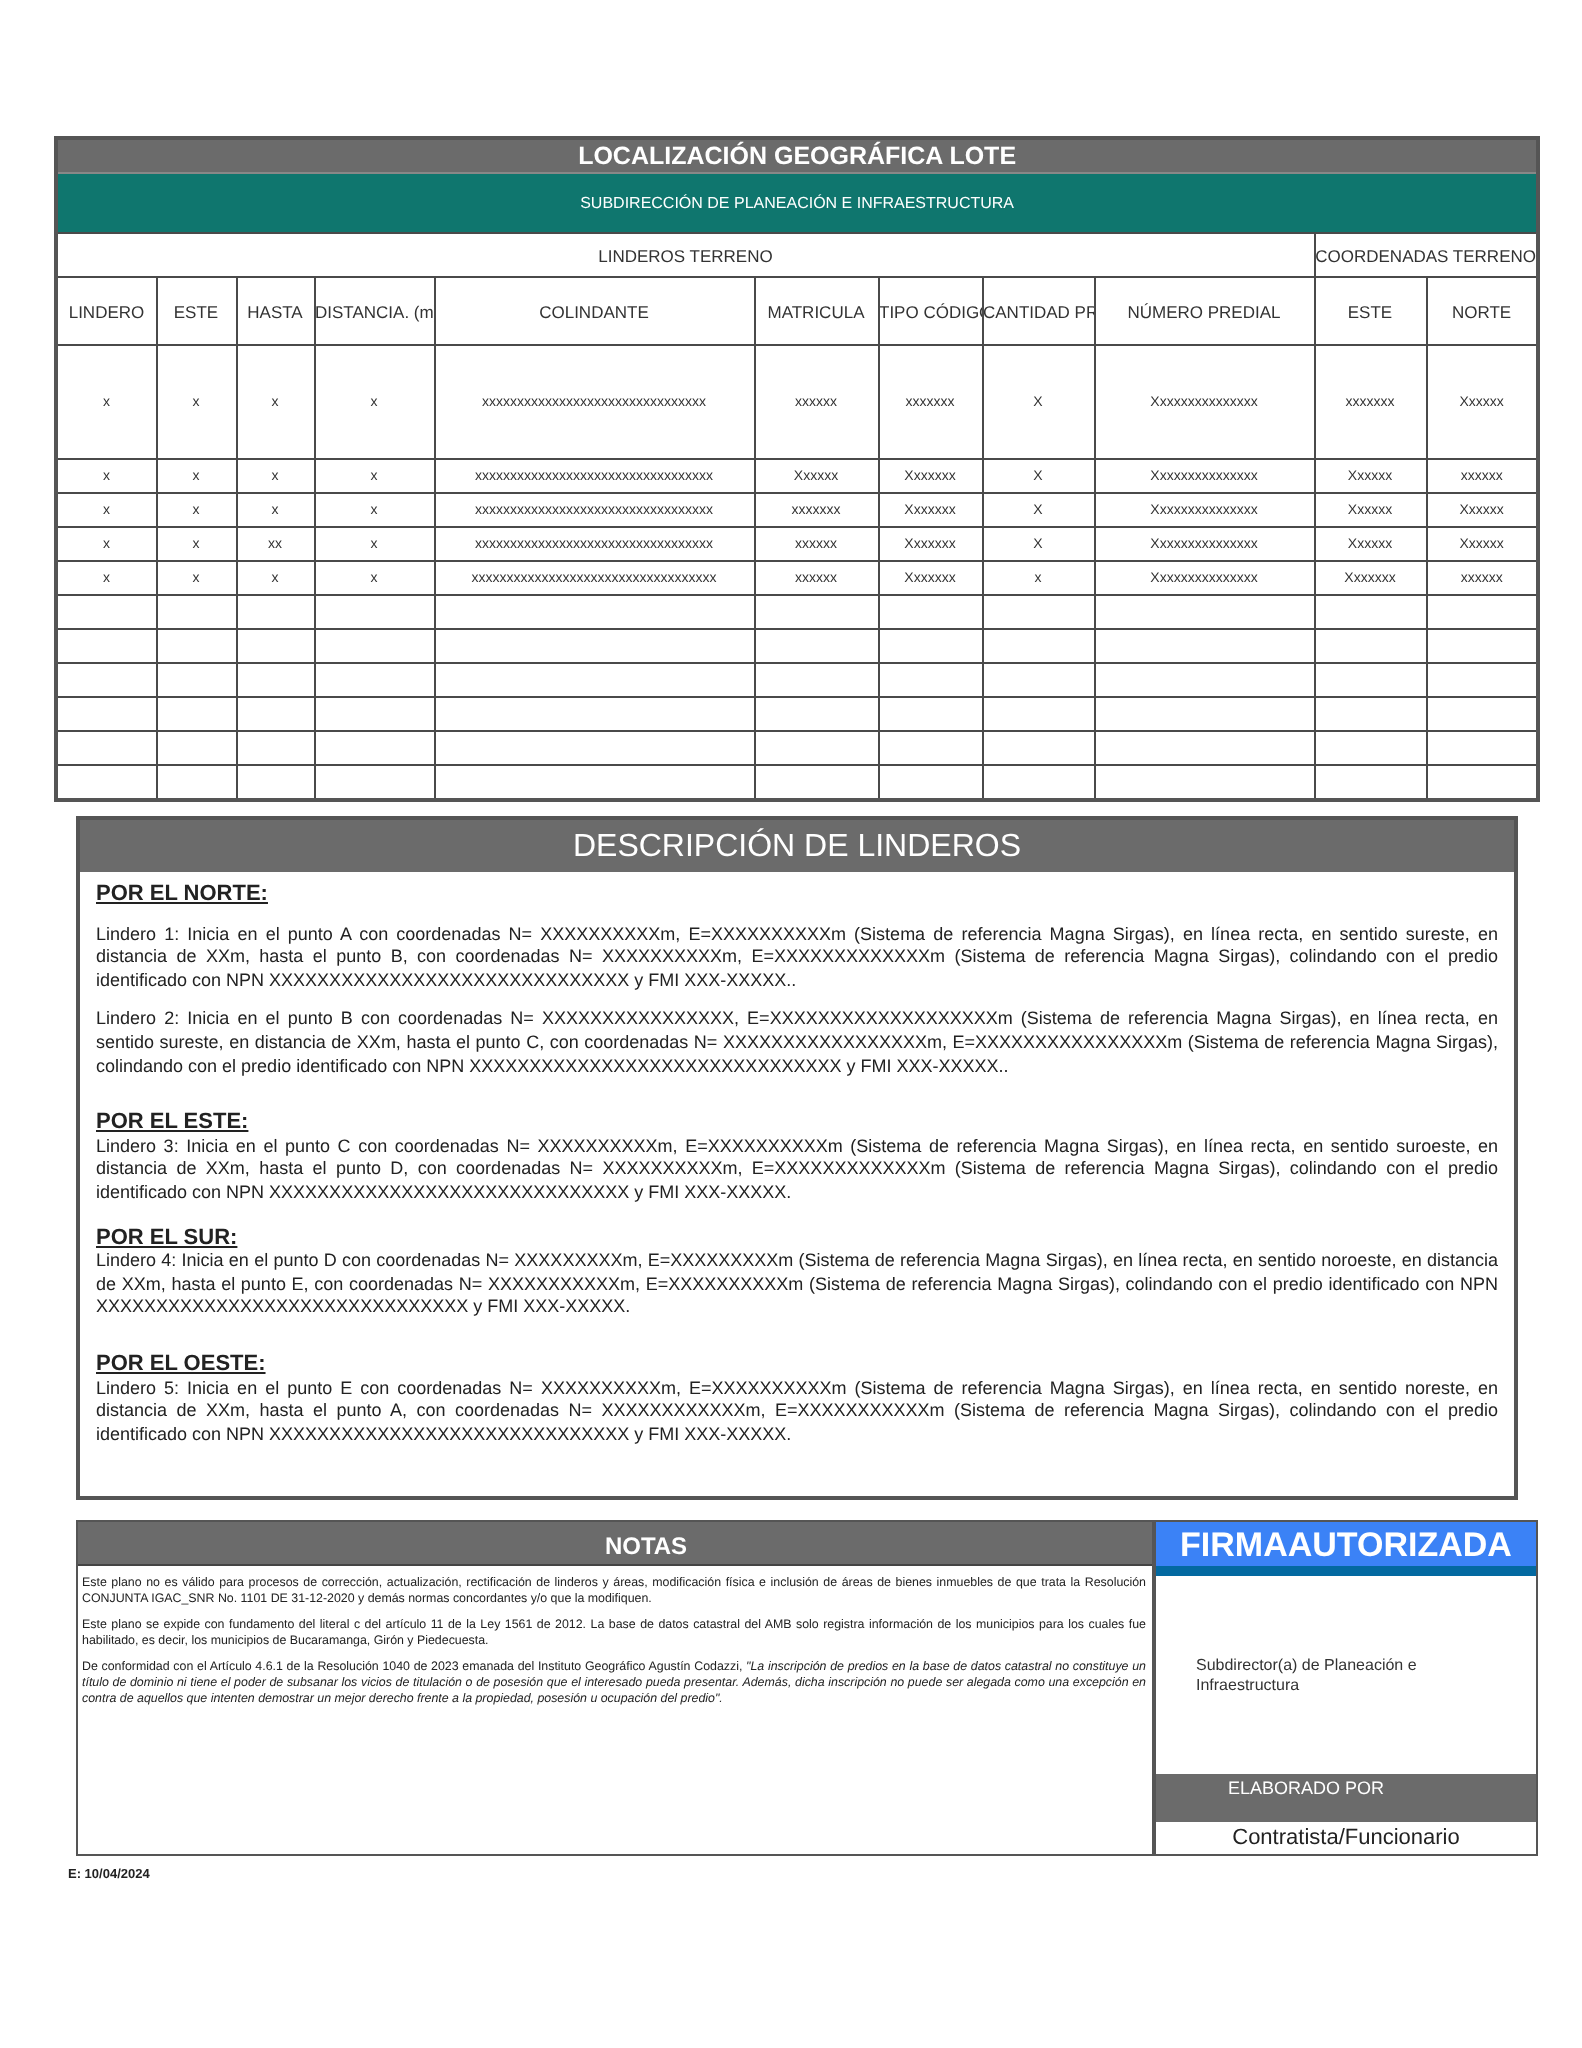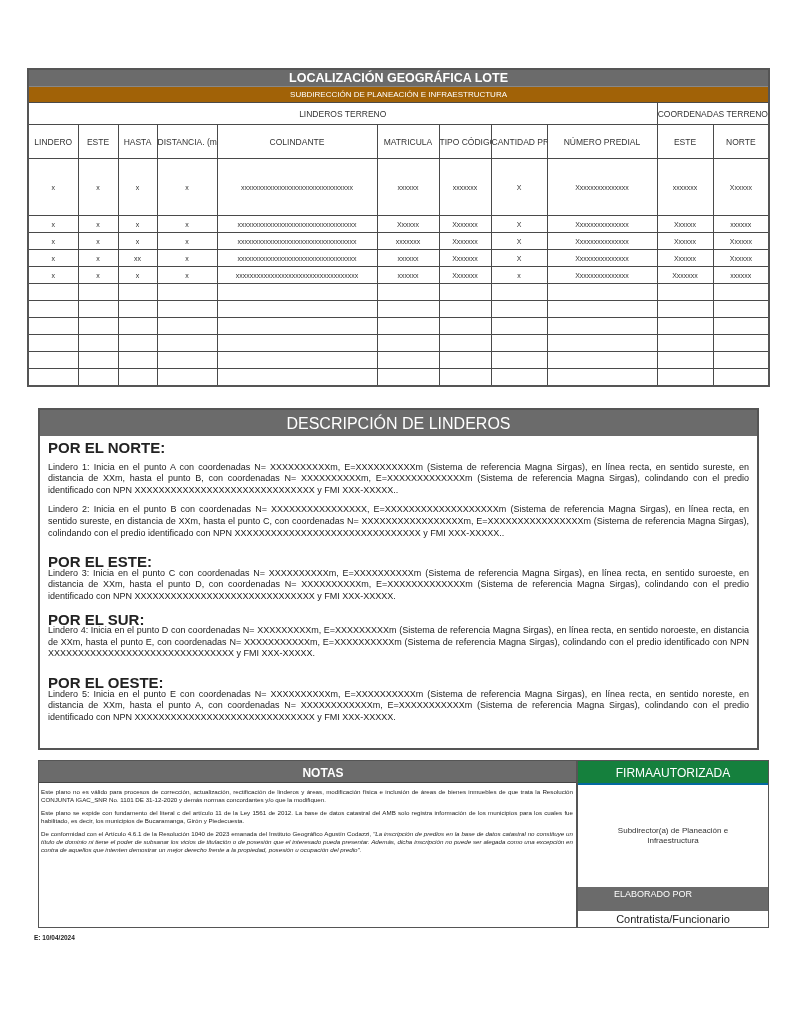--- a/index.html
+++ b/index.html
@@ -14,41 +14,41 @@
   }
   #loc-table td, #loc-table th {
     border: 1.5px solid #4a4a4a; text-align: center; vertical-align: middle;
     font-weight: normal; overflow: hidden; white-space: nowrap;
   }
   .hdr-title {
     background: #6b6b6b; color: #fff; font-weight: bold !important;
     font-size: 12.5px; height: 17px; line-height: 16px; border-bottom: none !important;
   }
   .hdr-sub {
-    background: #a16207; color: #fff; font-weight: bold;
-    font-size: 8px; height: 16px; line-height: 12px; border-top: 1px solid #888 !important;
+    background: #0f766e; color: #fff; font-weight: bold;
+    font-size: 8px; height: 30px; line-height: 12px; border-top: 1px solid #888 !important;
   }
   .grp-row td { font-size: 8.5px; height: 22px; color: #333; }
   .grp-row td.coords { line-height: 10px; white-space: normal; }
   .col-head td { font-size: 8.5px; height: 34px; color: #333; white-space: normal; line-height: 10px; }
   .row-first td { height: 57px; font-size: 7px; color: #333; }
   .row-data td { height: 17px; font-size: 7px; color: #333; }
   .row-empty td { height: 17px; }
 
   
   #desc-box {
     position: absolute; left: 38px; top: 408px; width: 721px; height: 342px;
     border: 2px solid #555;
   }
   #desc-title {
     background: #6b6b6b; color: #fff; text-align: center;
     font-weight: normal; font-size: 16px; height: 26px; line-height: 27px;
   }
   #desc-body { padding: 6px 8px 0 8px; font-size: 9px; line-height: 11.6px; color: #222; }
-  .sec-head { font-weight: bold; font-size: 15px; margin-bottom: 0; }
+  .sec-head { font-weight: bold; font-size: 11px; margin-bottom: 0; text-decoration: underline; }
   .para { text-align: justify; }
   .gap-sm { height: 8px; }
   .gap-md { height: 11px; }
   .gap-lg { height: 17px; }
 
   
   #notes-box {
     position: absolute; left: 38px; top: 760px; width: 539px; height: 168px;
     border: 1.5px solid #555;
   }
@@ -58,27 +58,27 @@
   }
   #notes-body { padding: 5px 3px 0 2px; font-size: 6.2px; line-height: 7.6px; color: #222; }
   .note-p { text-align: justify; margin-bottom: 6px; }
   .note-p em { font-style: italic; }
 
   #sign-box {
     position: absolute; left: 577px; top: 760px; width: 192px; height: 168px;
     border: 1.5px solid #555;
   }
   #sign-title {
-    background: #15803d; color: #fff; text-align: center; font-weight: normal;
-    font-size: 12px; height: 22px; line-height: 24px;
+    background: #3b82f6; color: #fff; text-align: center; font-weight: bold;
+    font-size: 17px; height: 22px; line-height: 24px;
   }
   #sign-area {
     height: 104px; display: flex; align-items: center; justify-content: center;
-    text-align: center; font-size: 8px; line-height: 10px; color: #333; padding: 0 20px;
-    border-top: 2px solid #0369a1;
+    font-size: 8px; line-height: 10px; color: #333; padding: 0 20px;
+    border-top: 5px solid #0369a1;
   }
   #elab-title {
     background: #6b6b6b; color: #fff; font-weight: normal; font-size: 9px;
     height: 24px; line-height: 14px; padding-left: 36px;
   }
   #elab-value { text-align: center; font-size: 11px; line-height: 16px; color: #222; }
 
   #footer-date {
     position: absolute; left: 34px; top: 934px; font-size: 6.5px; font-weight: bold; color: #222;
   }

